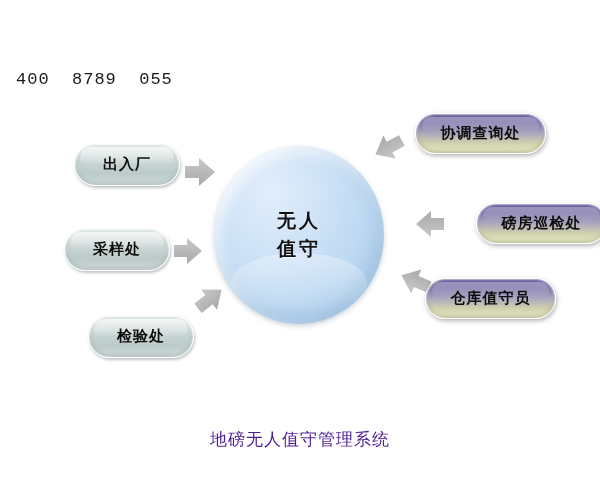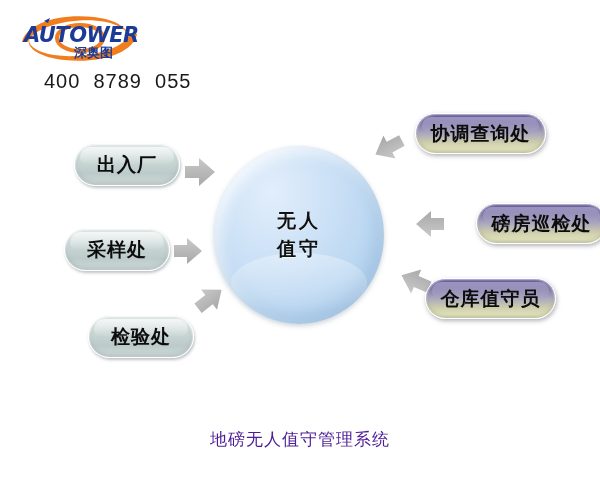--- a/index.html
+++ b/index.html
@@ -27,26 +27,25 @@
     position: absolute;
     left: 0;
     top: 0;
     width: 130px;
     height: 50px;
   }
   #logo-phone {
     position: absolute;
     left: 2px;
     top: 58px;
-    font-family: Liberation Sans, sans-serif;
-    font-size: 20px;
+    font-family: Liberation Mono, monospace;
+    font-size: 17px;
     letter-spacing: 1px;
     color: #1a1a1a;
     white-space: pre;
-    margin-left: 28px;
   }
 
   
   #diagram {
     position: absolute;
     left: 0;
     top: 0;
     width: 600px;
     height: 480px;
   }
@@ -99,21 +98,21 @@
     position: absolute;
     border-radius: 26px;
     display: flex;
     align-items: center;
     justify-content: center;
     box-sizing: border-box;
   }
   .pill-label {
     font-family: "DejaVu Sans", "Liberation Sans", sans-serif;
     font-weight: bold;
-    font-size: 19px;
+    font-size: 15px;
     color: #0d0d0d;
     letter-spacing: 1px;
     white-space: nowrap;
     position: relative;
     z-index: 3;
     text-align: right;
   }
 
   
   .pill.left {
@@ -179,35 +178,20 @@
     font-size: 17px;
     color: #4c1d95;
     letter-spacing: 1px;
   }
 </style>
 </head>
 <body>
 
 <div id="logo-block">
 
-  <div id="logo-mark">
-    <svg width="130" height="50" viewBox="0 0 130 50" xmlns="http://www.w3.org/2000/svg">
-
-      <path d="M14 30 C 20 14, 62 4, 92 10 C 110 14, 118 22, 112 30 C 120 20, 106 8, 80 5 C 44 1, 12 12, 8 30 Z" fill="#f07d1e"></path>
-      <path d="M116 22 C 112 36, 72 48, 40 43 C 20 40, 11 31, 17 24 C 9 33, 22 45, 50 48 C 88 52, 120 40, 123 22 Z" fill="#f07d1e"></path>
-
-      <ellipse cx="66" cy="26" rx="23" ry="13" fill="none" stroke="#f07d1e" stroke-width="4"></ellipse>
-
-      <text x="10" y="30" font-family="'DejaVu Sans','Liberation Sans',sans-serif" font-size="21" font-weight="bold" font-style="italic" fill="#1b3b96" letter-spacing="-0.5">AUTOWER</text>
-
-      <path d="M30 9 L36 6 L34 11 Z" fill="#1b3b96"></path>
-
-      <text x="60" y="45" font-family="'DejaVu Sans','Liberation Sans',sans-serif" font-size="13" font-weight="bold" fill="#1b3b96">深奥图</text>
-    </svg>
-  </div>
 
   <div id="logo-phone">400  8789  055</div>
 </div>
 
 <div id="diagram">
 
   <svg class="arrow" width="600" height="480" viewBox="0 0 600 480" style="position:absolute;left:0;top:0;">
     <defs>
       <linearGradient id="agrad" x1="0" y1="0" x2="0" y2="1">
         <stop offset="0%" stop-color="#c9c9c9"></stop>

